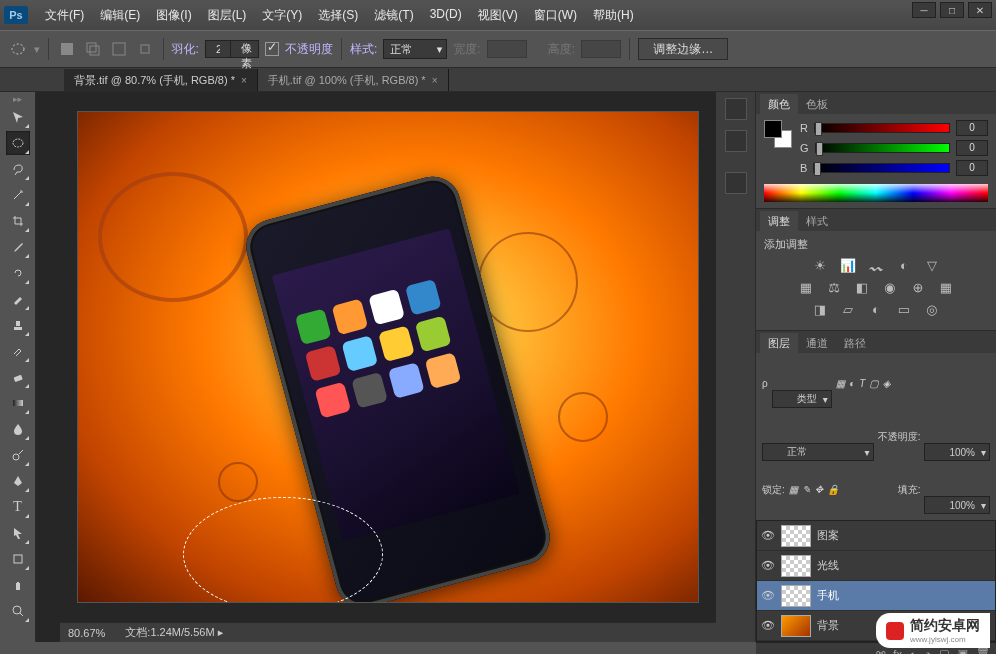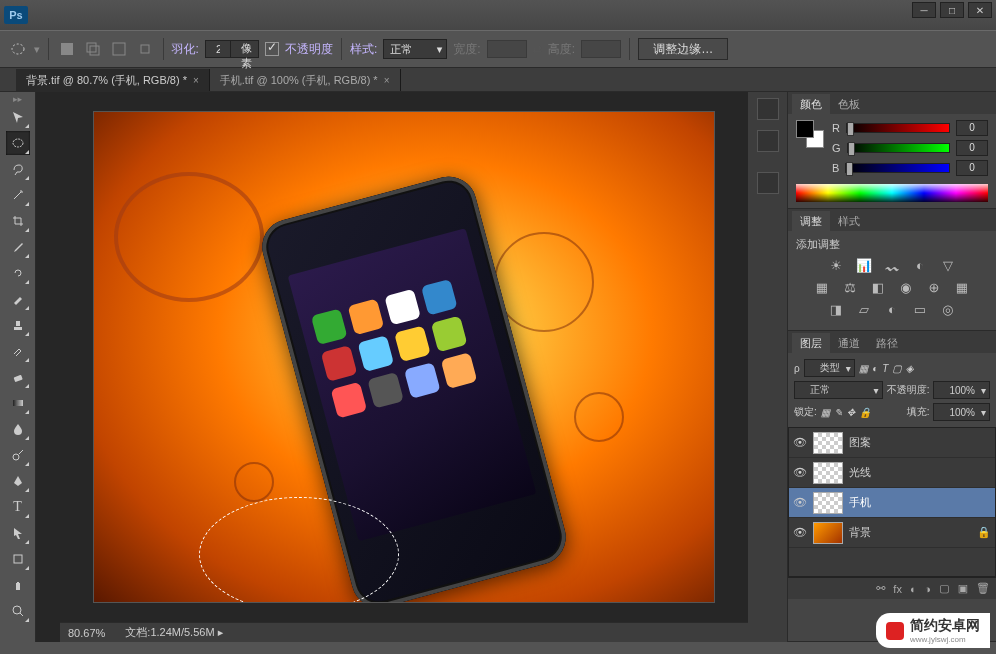--- a/index.html
+++ b/index.html
@@ -16,21 +16,21 @@
 .opt-icon { width: 20px; height: 20px; display: flex; align-items: center; justify-content: center; }
 .opt-sep { width: 1px; height: 22px; background: #3a3a3a; margin: 0 2px; }
 .opt-label { font-size: 12px; color: #c4b5fd; }
 .opt-input { width: 50px; height: 18px; background: #3a3a3a; border: 1px solid #222; color: #ddd; padding: 0 10px; font-size: 11px; }
 .opt-chk { width: 14px; height: 14px; border: 1px solid #999; display: inline-block; position: relative; }
 .opt-chk.checked::after { content: '✓'; position: absolute; left: 1px; top: -3px; color: #ddd; font-size: 12px; }
 .opt-dd { height: 20px; background: #3a3a3a; border: 1px solid #222; color: #ddd; padding: 0 18px 0 6px; font-size: 11px; display: inline-flex; align-items: center; position: relative; }
 .opt-dd::after { content: '▾'; position: absolute; right: 4px; }
 .opt-btn { height: 22px; padding: 0 14px; background: #4a4a4a; border: 1px solid #2a2a2a; color: #ddd; font-size: 12px; display: inline-flex; align-items: center; }
 
-.tabbar { height: 24px; background: #3d3d3d; display: flex; align-items: flex-end; padding-left: 16px; border-bottom: 1px solid #2a2a2a; }
+.tabbar { height: 24px; background: #3d3d3d; display: flex; align-items: flex-end; padding-left: 64px; border-bottom: 1px solid #2a2a2a; }
 .doctab { height: 22px; padding: 0 10px; background: #2a2a2a; color: #ccc; font-size: 11px; border-right: 1px solid #191919; display: flex; align-items: center; gap: 6px; cursor: default; }
 .doctab.inactive { background: #3d3d3d; color: #aaa; }
 .tab-close { font-size: 10px; color: #999; }
 
 .main { display: flex; height: 550px; }
 .toolbox { width: 36px; background: #535353; border-right: 1px solid #2a2a2a; display: flex; flex-direction: column; align-items: center; padding-top: 2px; gap: 0px; }
 .tool { width: 24px; height: 24px; display: flex; align-items: center; justify-content: center; color: #ccc; position: relative; margin: 1px; }
 .tool.active { background: #2a2a2a; box-shadow: inset 0 0 2px #000; }
 .tool.sub::after { content: ''; position: absolute; right: 1px; bottom: 1px; width: 0; height: 0; border-right: 4px solid #ccc; border-top: 4px solid transparent; }
 
@@ -38,21 +38,21 @@
 .canvas-viewport { flex: 1; display: flex; align-items: center; justify-content: center; overflow: hidden; }
 .canvas { width: 620px; height: 490px; background: radial-gradient(ellipse at 55% 45%, #fff566 0%, #ffb833 20%, #ff7a00 45%, #c14400 75%, #5a1800 100%); position: relative; box-shadow: 0 0 0 1px #555; overflow: hidden; }
 .swirl { position: absolute; border: 2px solid rgba(120,40,10,0.5); border-radius: 50%; }
 .phone { position: absolute; left: 210px; top: 80px; width: 220px; height: 400px; transform: rotate(-15deg); background: linear-gradient(135deg,#1a1a2a,#0a0a15); border-radius: 28px; box-shadow: 0 4px 20px rgba(0,0,0,0.6), inset 0 0 0 4px #444, inset 0 0 0 6px #111; }
 .phone::before { content:''; position:absolute; left:18px; top:55px; right:18px; bottom:70px; background: linear-gradient(160deg,#2b1a4b 0%,#1a1030 60%,#0a0518 100%); border-radius: 4px; }
 .phone-icons { position: absolute; left: 30px; top: 100px; width: 160px; display: flex; flex-wrap: wrap; gap: 8px; transform: rotate(0deg); }
 .phone-icons i { width: 30px; height: 30px; border-radius: 6px; display: block; }
 .selection { position: absolute; left: 105px; top: 385px; width: 200px; height: 115px; border: 1px dashed #fff; border-radius: 50%; }
 .statusbar { height: 20px; background: #3d3d3d; border-top: 1px solid #2a2a2a; display: flex; align-items: center; padding: 0 8px; gap: 20px; font-size: 11px; color: #ccc; }
 
-.panels { width: 248px; background: #454545; display: flex; }
+.panels { width: 280px; background: #454545; display: flex; }
 .panel-iconcol { width: 40px; background: #3d3d3d; border-right: 1px solid #2a2a2a; padding-top: 6px; display: flex; flex-direction: column; align-items: center; gap: 10px; }
 .panel-iconcol .pi { width: 22px; height: 22px; background: #333; border: 1px solid #555; }
 .panel-stack { flex: 1; display: flex; flex-direction: column; }
 .panel { background: #454545; border-bottom: 1px solid #2a2a2a; }
 .panel-tabs { height: 22px; display: flex; align-items: flex-end; padding-left: 4px; background: #3a3a3a; }
 .panel-tab { height: 20px; padding: 0 8px; font-size: 11px; color: #aaa; display: flex; align-items: center; cursor: default; }
 .panel-tab.active { background: #454545; color: #ddd; }
 .panel-body { padding: 6px 8px; font-size: 11px; }
 
 .color-row { display: flex; align-items: center; gap: 6px; margin-bottom: 4px; }
@@ -65,41 +65,54 @@
 .spectrum { height: 18px; margin-top: 4px; background: linear-gradient(90deg, #f00,#ff0,#0f0,#0ff,#00f,#f0f,#f00); position: relative; }
 .spectrum::before { content:''; position:absolute; inset:0; background: linear-gradient(180deg, rgba(255,255,255,0.8), transparent 50%, rgba(0,0,0,0.8)); }
 .fgbg { position: relative; width: 28px; height: 28px; }
 .fgbg .bg { position:absolute; right:0; bottom:0; width:18px; height:18px; background:#fff; border:1px solid #888; }
 .fgbg .fg { position:absolute; left:0; top:0; width:18px; height:18px; background:#000; border:1px solid #888; }
 
 .adj-row { display: flex; gap: 10px; justify-content: center; margin: 6px 0; }
 .adj-row i { width: 18px; height: 16px; display: block; color:#bbb; font-style: normal; font-size: 13px; text-align:center; }
 
 .layer-ctrl { display: flex; align-items: center; gap: 4px; font-size: 10px; padding: 2px 0; }
-.dd-sm { height: 18px; padding: 0 14px 0 15px; background: #3a3a3a; border: 1px solid #222; position: relative; font-size: 10px; display: inline-flex; align-items: center; }
+.dd-sm { height: 18px; padding: 0 14px 0 24px; background: #3a3a3a; border: 1px solid #222; position: relative; font-size: 10px; display: inline-flex; align-items: center; margin-top: 31px; }
 .dd-sm::after { content:'▾'; position:absolute; right:3px; }
 .layer-list { background: #3a3a3a; border: 1px solid #222; max-height: 150px; overflow: auto; }
 .layer-item { display: flex; align-items: center; height: 30px; border-bottom: 1px solid #2e2e2e; padding: 0 4px; gap: 6px; }
 .layer-item.selected { background: #5a7aa8; color: #fff; }
 .eye { width: 14px; text-align: center; color: #ccc; }
 .thumb-ly { width: 30px; height: 22px; background: #666; border: 1px solid #aaa; background-image: linear-gradient(45deg,#ccc 25%,transparent 25%,transparent 75%,#ccc 75%), linear-gradient(45deg,#ccc 25%,#fff 25%,#fff 75%,#ccc 75%); background-size: 8px 8px; background-position: 0 0, 4px 4px; }
 .thumb-ly.img { background: linear-gradient(135deg,#ff9a00,#a33300); }
 .layer-footer { height: 22px; background: #3a3a3a; border-top: 1px solid #222; display: flex; align-items: center; justify-content: flex-end; padding: 0 6px; gap: 8px; font-size: 11px; color: #aaa; }
 
 .watermark { position: absolute; right: 6px; bottom: 6px; background: #fff; color: #333; font-size: 14px; padding: 4px 10px; border-radius: 14px 0 0 14px; display: flex; align-items: center; gap: 6px; font-weight: bold; }
 .watermark .dot { width: 18px; height: 18px; background: #d22; border-radius: 4px; display: inline-block; }
 .watermark small { font-size: 8px; color: #888; font-weight: normal; display: block; }
 
 svg { display: block; }
 </style>
 </head>
 <body>
 
 <div class="titlebar">
   <div class="ps-logo">Ps</div>
+  <div class="menubar">
+    <span>文件(F)</span>
+    <span>编辑(E)</span>
+    <span>图像(I)</span>
+    <span>图层(L)</span>
+    <span>文字(Y)</span>
+    <span>选择(S)</span>
+    <span>滤镜(T)</span>
+    <span>3D(D)</span>
+    <span>视图(V)</span>
+    <span>窗口(W)</span>
+    <span>帮助(H)</span>
+  </div>
   <div class="winbtns">
     <div class="winbtn">─</div>
     <div class="winbtn">□</div>
     <div class="winbtn">✕</div>
   </div>
 </div>
 
 <div class="optionsbar">
   <div class="opt-icon">
       <svg width="16" height="16">

